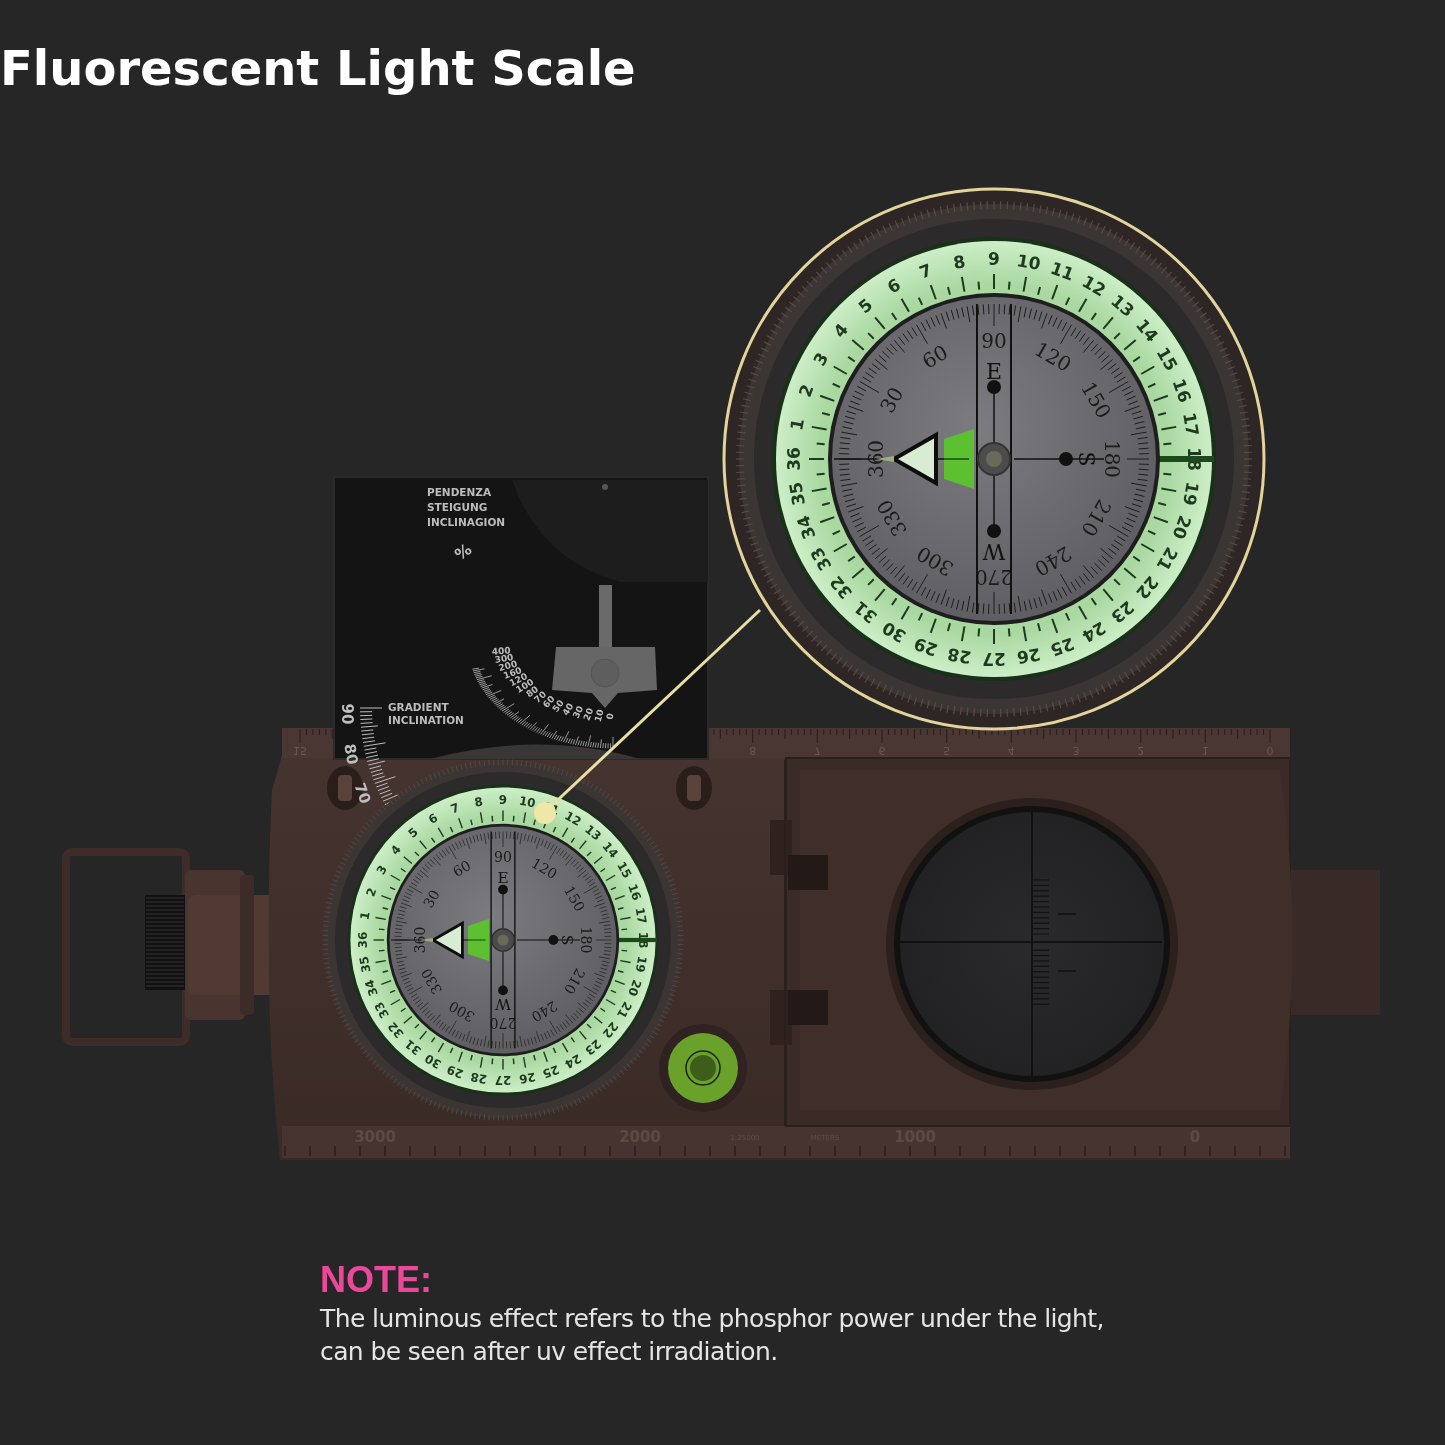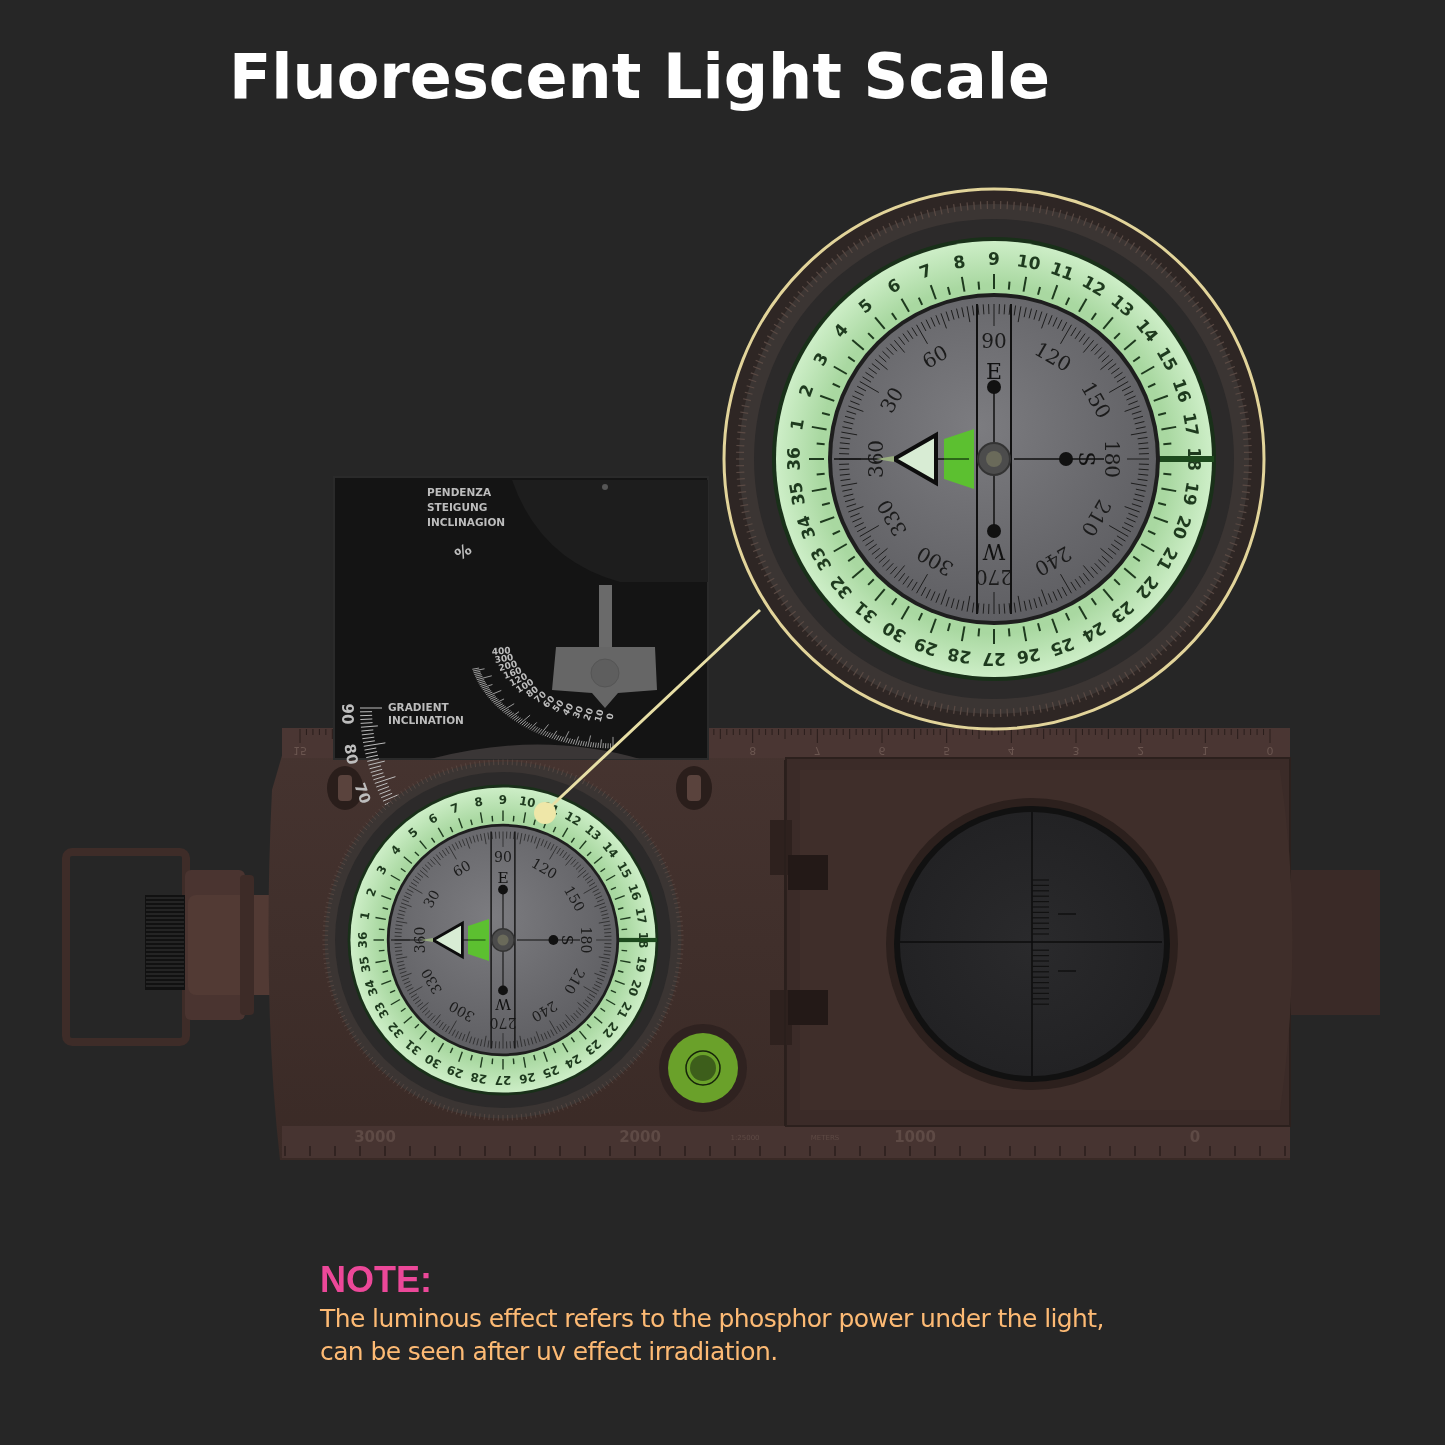--- a/index.html
+++ b/index.html
@@ -1,21 +1,21 @@
 <!DOCTYPE html>
 <html><head>
 <meta charset="utf-8">
 <style>
   html,body{margin:0;padding:0;}
   body{width:1445px;height:1445px;background:#262626;position:relative;overflow:hidden;font-family:"DejaVu Sans","Liberation Sans",sans-serif;color:#fff;}
-  .title{position:absolute;left:0;top:40px;width:1279px;text-align:center;font-size:62px;font-weight:bold;letter-spacing:0px;color:#fff;font-family:"DejaVu Sans",sans-serif;}
+  .title{position:absolute;left:0;top:40px;width:1279px;font-size:48px;font-weight:bold;letter-spacing:0px;color:#fff;font-family:"DejaVu Sans",sans-serif;}
   #scene{position:absolute;left:0;top:0;}
   .note{position:absolute;left:320px;top:1258px;width:900px;}
   .note-head{font-size:36px;font-weight:bold;line-height:44px;color:#ec4899;font-family:Liberation Sans, sans-serif;}
-  .note-body{font-size:25px;line-height:33px;color:#fdba74;font-family:"DejaVu Sans",sans-serif;letter-spacing:-0.6px;}
+  .note-body{font-size:25px;line-height:33px;color:#e5e5e5;font-family:"DejaVu Sans",sans-serif;letter-spacing:-0.6px;}
 </style>
 </head>
 <body>
 
 <div class="title">Fluorescent Light Scale</div>
 
 <svg id="scene" width="1445" height="1445" viewBox="0 0 1445 1445" xmlns="http://www.w3.org/2000/svg">
   <defs>
     <radialGradient id="lumeGrad" cx="50%" cy="50%" r="50%">
       <stop offset="80%" stop-color="#a9d8a1"></stop>

